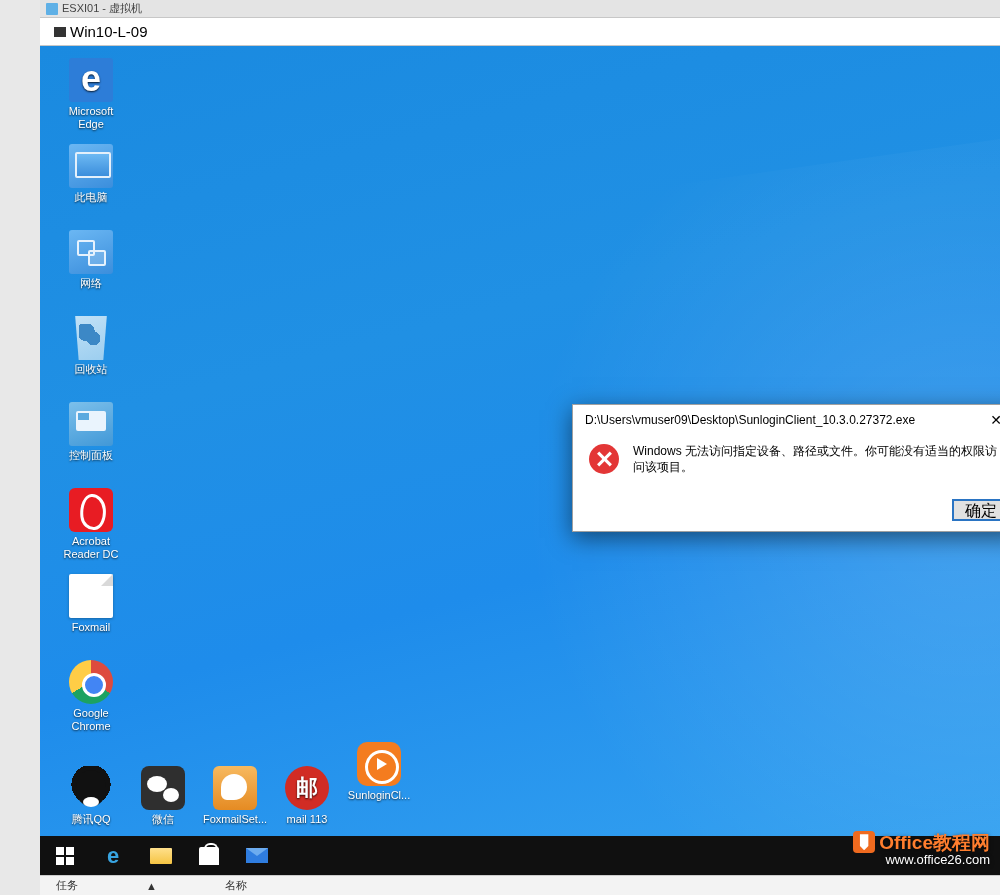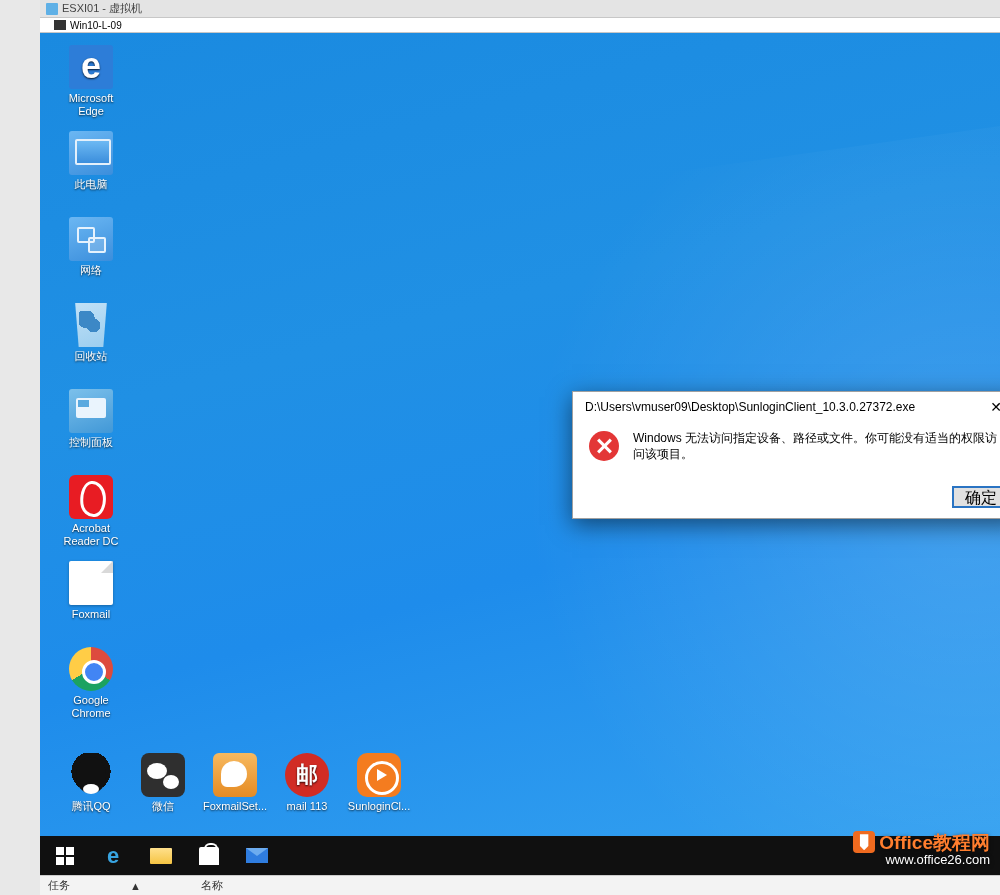--- a/index.html
+++ b/index.html
@@ -3,21 +3,21 @@
   <meta charset="utf-8">
   <style>
     * { margin: 0; padding: 0; box-sizing: border-box; }
     html, body { width: 1000px; height: 895px; font-family: "Segoe UI", "Microsoft YaHei", sans-serif; overflow: hidden; }
     body { background: #e8e8e8; }
 
     
     .vm-window { width: 1000px; height: 895px; display: flex; flex-direction: column; padding-left: 40px; }
     .vm-titlebar { height: 18px; background: #e4e4e4; font-size: 11px; color: #444; display: flex; align-items: center; padding-left: 6px; border-bottom: 1px solid #c7c7c7; }
     .vm-titlebar .vm-icon { width: 12px; height: 12px; margin-right: 4px; background: #5fb0e6; display: inline-block; border-radius: 1px; }
-    .vm-tabbar { height: 15px; background: #fff; border-bottom: 1px solid #c7c7c7; display: flex; align-items: center; padding-left: 14px; font-size: 10px; }
+    .vm-tabbar { height: 28px; background: #fff; border-bottom: 1px solid #c7c7c7; display: flex; align-items: center; padding-left: 14px; font-size: 15px; }
     .vm-tab { display: flex; align-items: center; gap: 4px; }
     .vm-tab .tab-icon { width: 12px; height: 10px; background: #333; display: inline-block; }
 
     
     .guest { flex: 1; background: linear-gradient(165deg, #1a8ae0 0%, #2090e4 35%, #1e8ceb 60%, #37a4f1 100%); position: relative; overflow: hidden; }
     .light-beam { position: absolute; right: -200px; top: 120px; width: 720px; height: 900px; background: radial-gradient(circle at 70% 40%, rgba(255,255,255,0.15), transparent 60%); transform: rotate(-8deg); pointer-events: none; }
 
     
     .icons { position: absolute; left: 0; top: 0; }
     .icon-item { position: absolute; width: 74px; text-align: center; color: #fff; font-size: 11px; text-shadow: 0 1px 2px rgba(0,0,0,0.8); cursor: pointer; }
@@ -77,21 +77,21 @@
     .ico-start span{background:#fff;}
     .ico-tedge{color:#38a4e0;font-size:22px;font-weight:700;font-family:Arial;}
     .ico-folder{width:22px;height:16px;background:linear-gradient(#ffe08c,#f5c443);border-radius:1px;}
     .ico-store{width:20px;height:18px;background:#fff;border-radius:2px 2px 0 0;position:relative;}
     .ico-store::after{content:"";position:absolute;left:5px;top:-4px;width:10px;height:5px;border:2px solid #fff;border-bottom:none;border-radius:6px 6px 0 0;}
     .ico-mail{width:22px;height:15px;background:#2f7de0;position:relative;}
     .ico-mail::after{content:"";position:absolute;left:0;top:0;border-left:11px solid transparent;border-right:11px solid transparent;border-top:8px solid #6dacef;}
 
     
     .status-strip{position:absolute;left:0;right:0;bottom:0;height:20px;background:#f3f3f3;font-size:11px;color:#333;display:flex;align-items:center;padding:0 8px;gap:60px;border-top:1px solid #ccc;}
-    .status-strip span{white-space:nowrap;}
+    .status-strip span{white-space:nowrap;margin-left:8px;}
 
     
     .watermark{position:absolute;right:10px;bottom:28px;text-align:right;font-size:19px;font-weight:700;color:#ff7e2e;text-shadow:0 1px 4px rgba(0,0,0,0.6);line-height:1.05;}
     .watermark .wm-sub{font-size:13px;color:#fff;text-shadow:0 1px 4px rgba(0,0,0,0.8);font-weight:500;}
     .watermark .wm-logo{display:inline-block;width:22px;height:22px;background:#ef6a1f;border-radius:4px;vertical-align:-4px;margin-right:4px;position:relative;}
     .watermark .wm-logo::after{content:"";position:absolute;left:4px;top:3px;width:14px;height:16px;background:#fff;clip-path:polygon(20% 0,80% 0,80% 72%,50% 100%,20% 72%);}
   </style>
 </head>
 <body>
 
@@ -156,21 +156,21 @@
           <div class="lbl">微信</div>
         </div>
         <div class="icon-item" style="left: 158px; top: 720px;">
           <div class="glyph ico-fset"></div>
           <div class="lbl">FoxmailSet...</div>
         </div>
         <div class="icon-item" style="left: 230px; top: 720px;">
           <div class="glyph ico-163"></div>
           <div class="lbl">mail 113</div>
         </div>
-        <div class="icon-item" style="left: 302px; top: 720px;">
+        <div class="icon-item" style="left: 302px; top: 696px;">
           <div class="glyph ico-sun"></div>
           <div class="lbl">SunloginCl...</div>
         </div>
       </div>
 
     <div class="dialog">
       <div class="dlg-titlebar">
         <div class="dlg-title">D:\Users\vmuser09\Desktop\SunloginClient_10.3.0.27372.exe</div>
         <div class="dlg-close">✕</div>
       </div>

